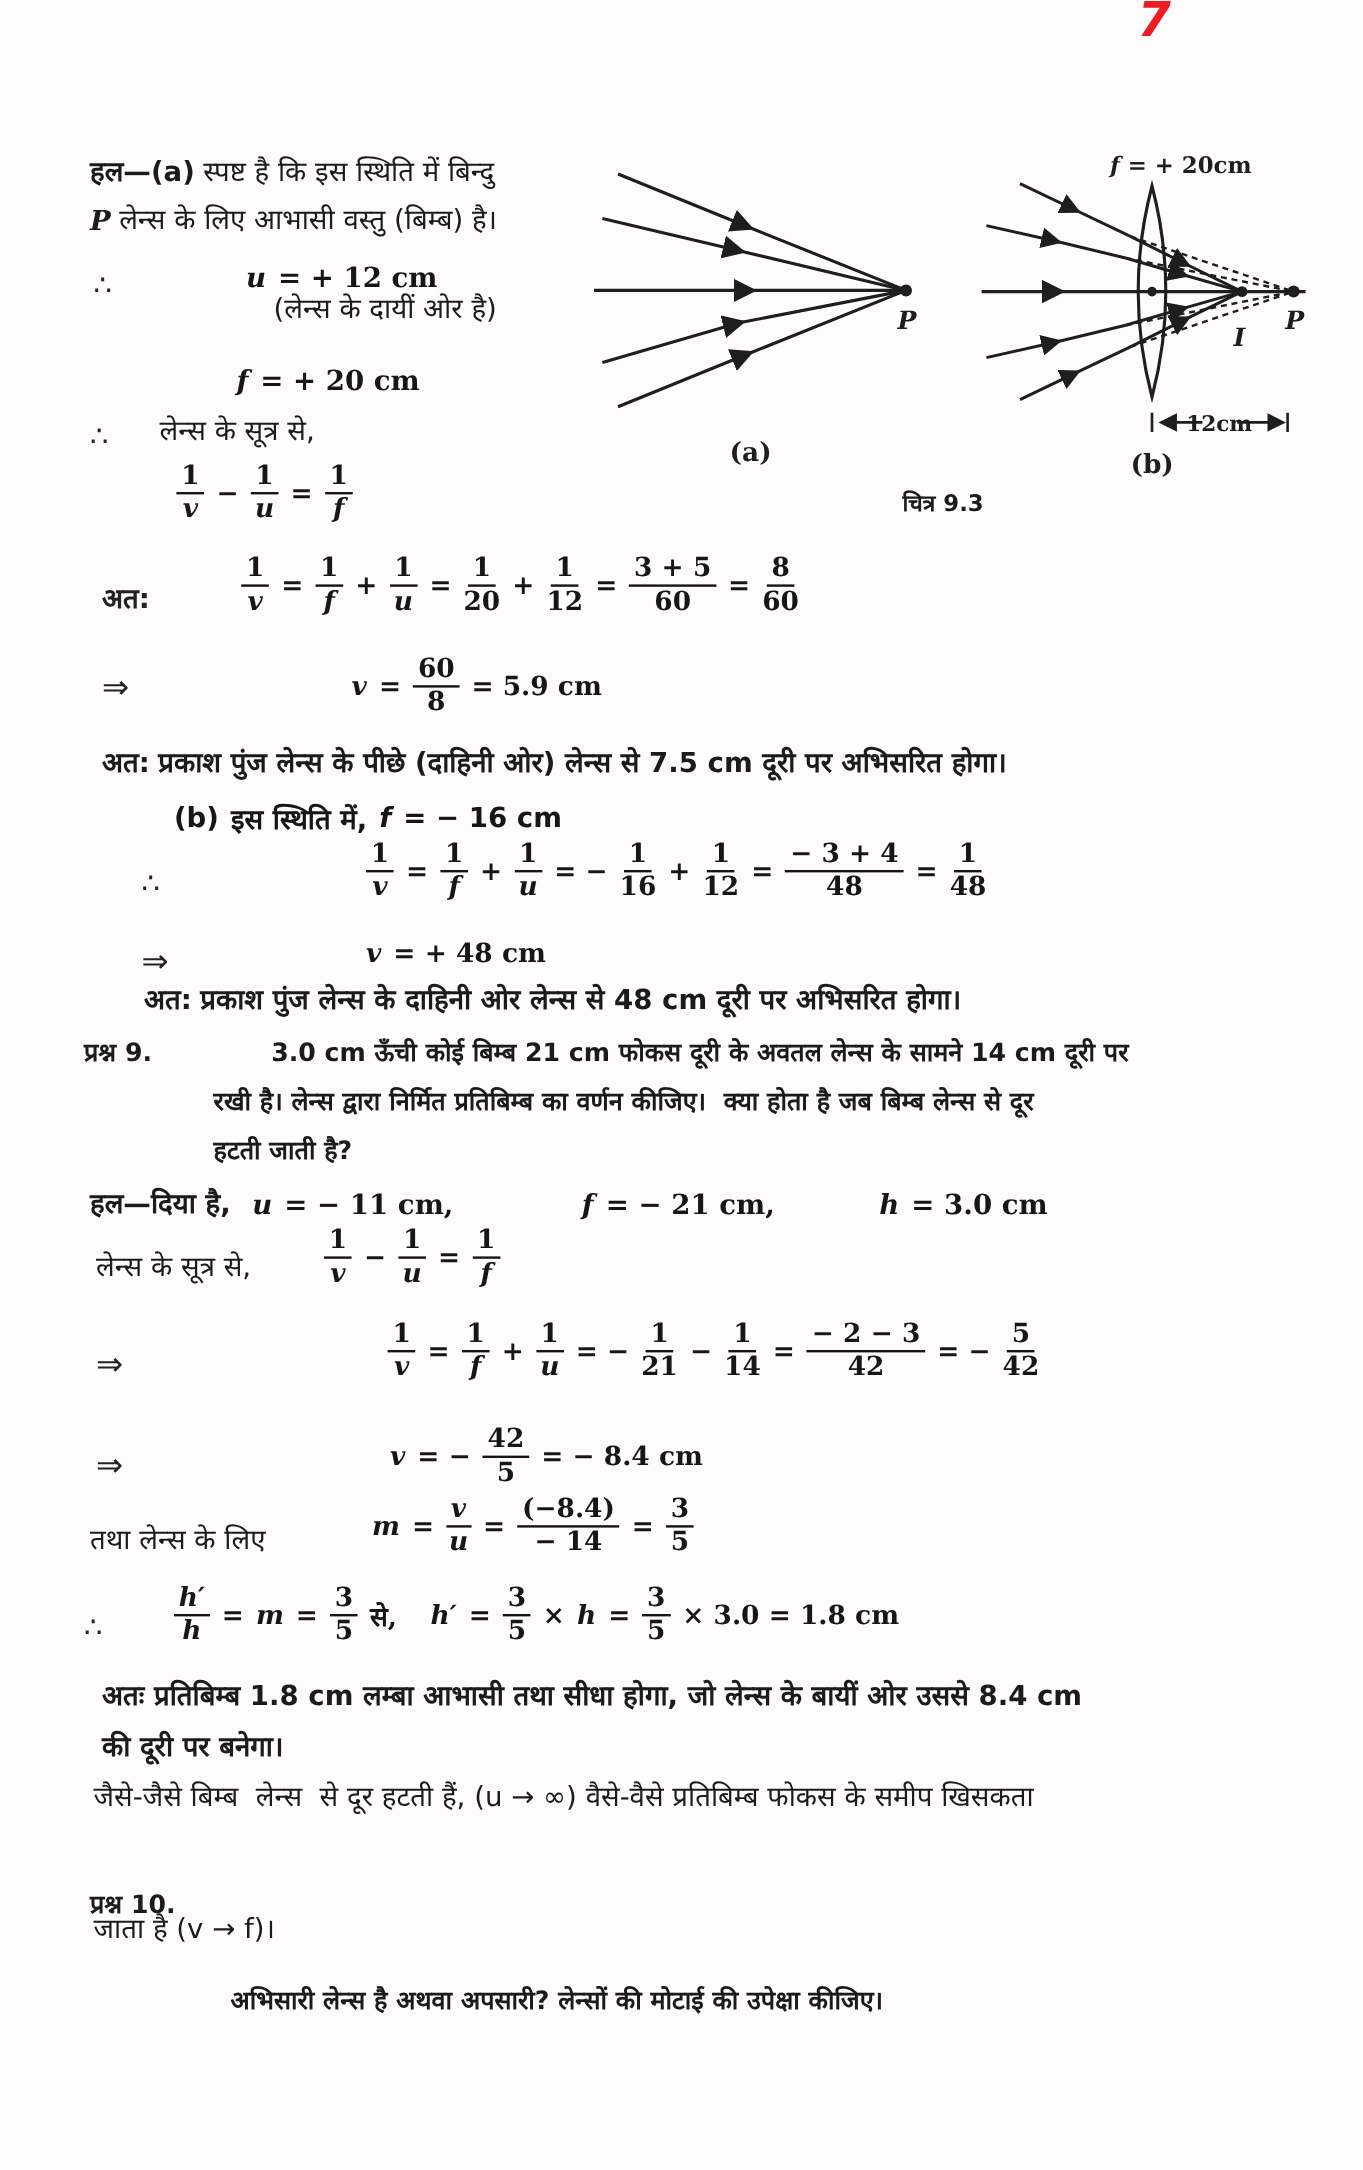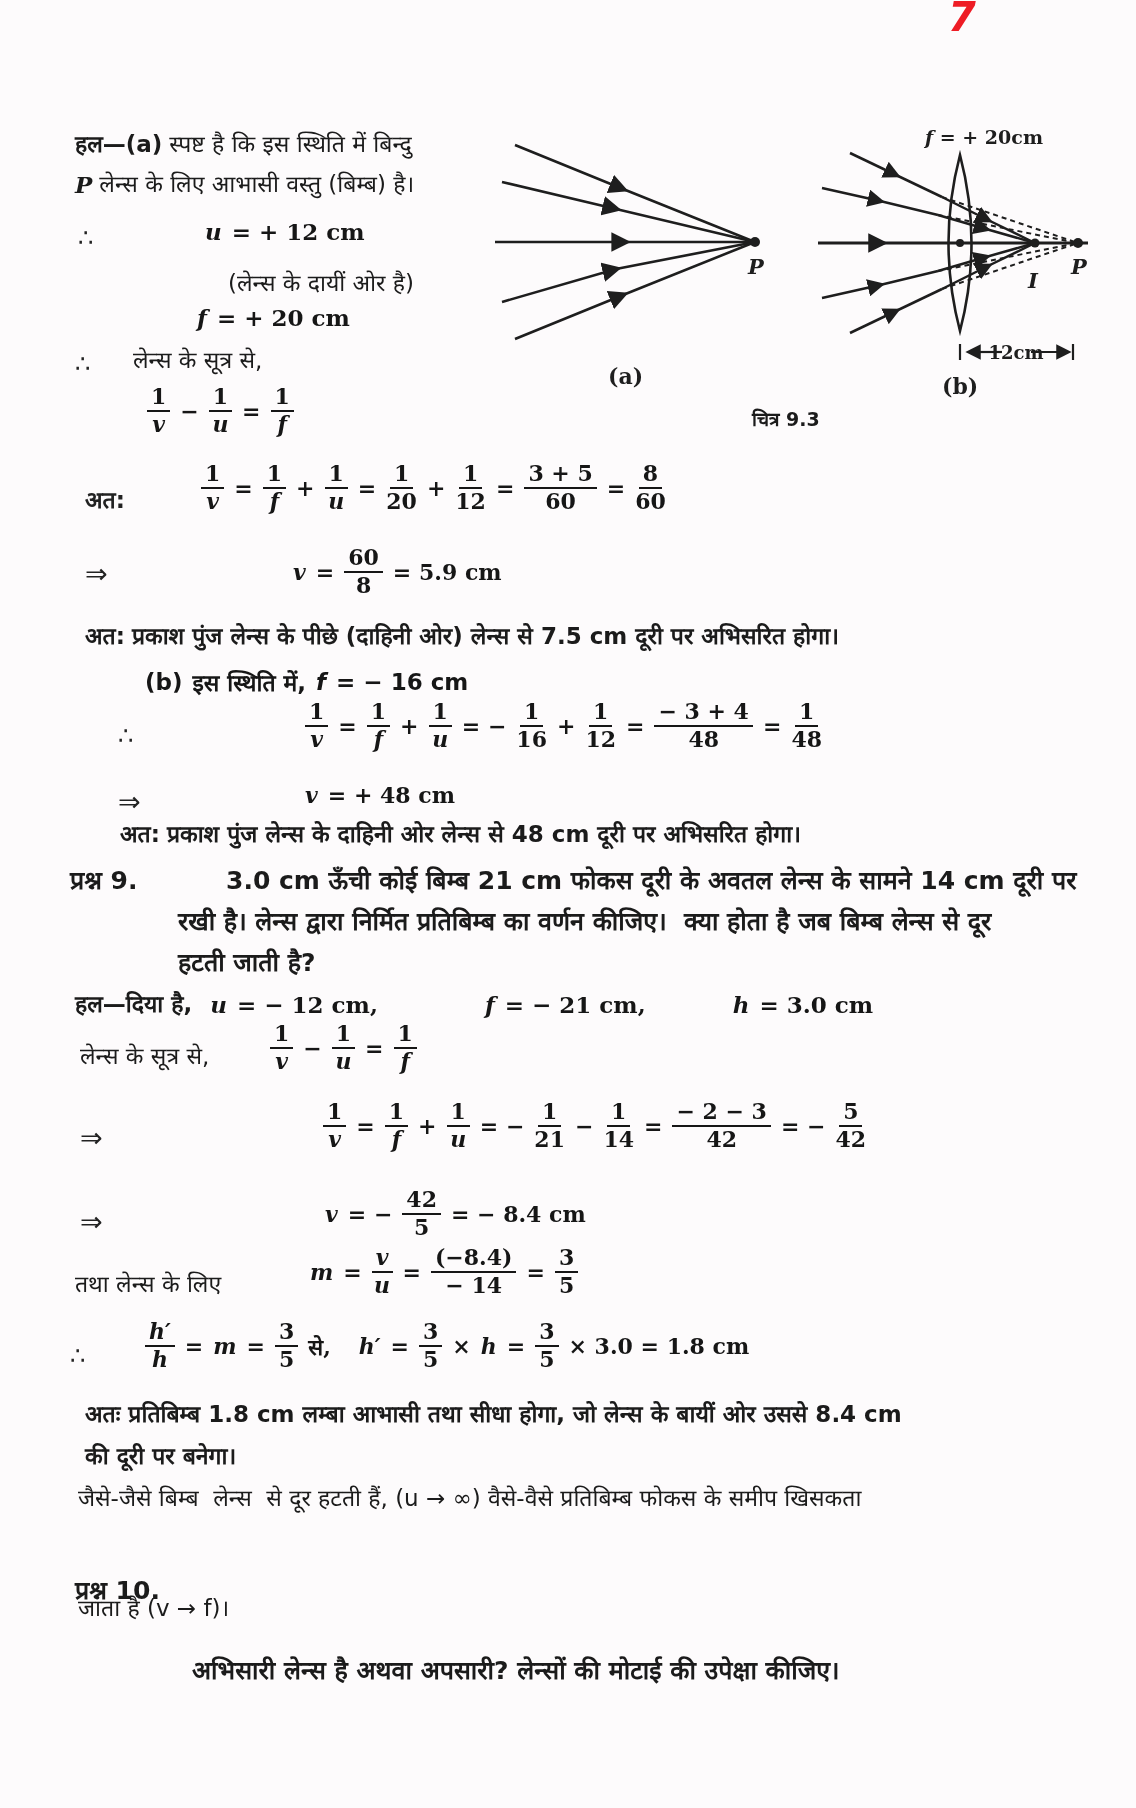--- a/index.html
+++ b/index.html
@@ -1,20 +1,20 @@
 <!DOCTYPE html>
 <html><head>
 <meta charset="utf-8">
 <style>
   html,body{margin:0;padding:0;background:#e9e6e6;}
   .page{position:relative;width:1136px;height:1808px;background:#fdfbfc;overflow:hidden;
         font-family:"DejaVu Sans",sans-serif;color:#1b1b1b;}
   .row{position:absolute;display:flex;align-items:flex-end;white-space:pre;column-gap:7px;}
   .dev{font-size:23px;line-height:1.3;}
-  .devlg{font-size:25px;}
+  .devlg{font-size:21px;}
   .b{font-weight:700;}
   .it{font-style:italic;}
   .serif{font-family:"DejaVu Serif",serif;}
   
   .eq{display:inline-flex;align-items:center;font-family:"DejaVu Serif",serif;
       font-size:22px;font-weight:600;color:#161616;white-space:pre;}
   .eq .tk{margin:0 5px;}
   .frac{display:inline-flex;flex-direction:column;align-items:center;margin:0 5px;line-height:1.08;}
   .fn{padding:0 4px 1px;border-bottom:2px solid #161616;}
   .fd{padding-top:1px;}
@@ -35,21 +35,21 @@
     <span class="b">हल—(a)</span>
     <span>स्पष्ट है कि इस स्थिति में बिन्दु</span>
   </div>
   <div class="row dev" style="left:75px;top:170px;">
     <span class="it serif b">P</span>
     <span>लेन्स के लिए आभासी वस्तु (बिम्ब) है।</span>
   </div>
 
   <span class="sym" style="left:78px;top:224px;">∴</span>
   <span class="eq" style="position:absolute;left:200px;top:218px;font-size:23px;"><span class="tk it">u</span><span class="tk">= + 12 cm</span></span>
-  <div class="row dev" style="left:228px;top:269px;">
+  <div class="row dev" style="left:228px;top:244px;">
     <span>(लेन्स के दायीं ओर है)</span>
   </div>
   <span class="eq" style="position:absolute;left:192px;top:304px;font-size:23px;"><span class="tk it">f</span><span class="tk">= + 20 cm</span></span>
 
   <span class="sym" style="left:75px;top:350px;">∴</span>
   <div class="row dev" style="left:133px;top:346px;">
     <span>लेन्स के सूत्र से,</span>
   </div>
 
   <svg style="position:absolute;left:440px;top:106px;" width="350" height="290" viewBox="0 0 350 290">
@@ -155,21 +155,21 @@
   </div>
   <div class="row devlg b" style="left:178px;top:903px;">
     <span>रखी है। लेन्स द्वारा निर्मित प्रतिबिम्ब का वर्णन कीजिए।  क्या होता है जब बिम्ब लेन्स से दूर</span>
   </div>
   <div class="row devlg b" style="left:178px;top:944px;">
     <span>हटती जाती है?</span>
   </div>
 
   <div class="row dev" style="left:75px;top:990px;">
     <span class="b">हल—दिया है,</span>
-    <span class="eq" style="font-size:23px;margin-left:6px;"><span class="tk it">u</span><span class="tk">= − 12 cm,</span></span>
+    <span class="eq" style="font-size:23px;margin-left:6px;"><span class="tk it">u</span><span class="tk">= − 11 cm,</span></span>
     <span class="eq" style="font-size:23px;margin-left:90px;"><span class="tk it">f</span><span class="tk">= − 21 cm,</span></span>
     <span class="eq" style="font-size:23px;margin-left:70px;"><span class="tk it">h</span><span class="tk">= 3.0 cm</span></span>
   </div>
 
   <div class="row dev" style="left:80px;top:1042px;">
     <span>लेन्स के सूत्र से,</span>
   </div>
   <span class="eq" style="position:absolute;left:265px;top:1022px;"><span class="frac"><span class="fn">1</span><span class="fd it">v</span></span><span class="tk">−</span><span class="frac"><span class="fn">1</span><span class="fd it">u</span></span><span class="tk">=</span><span class="frac"><span class="fn">1</span><span class="fd it">f</span></span></span>
 
   <span class="sym" style="left:80px;top:1122px;font-size:27px;">⇒</span>

